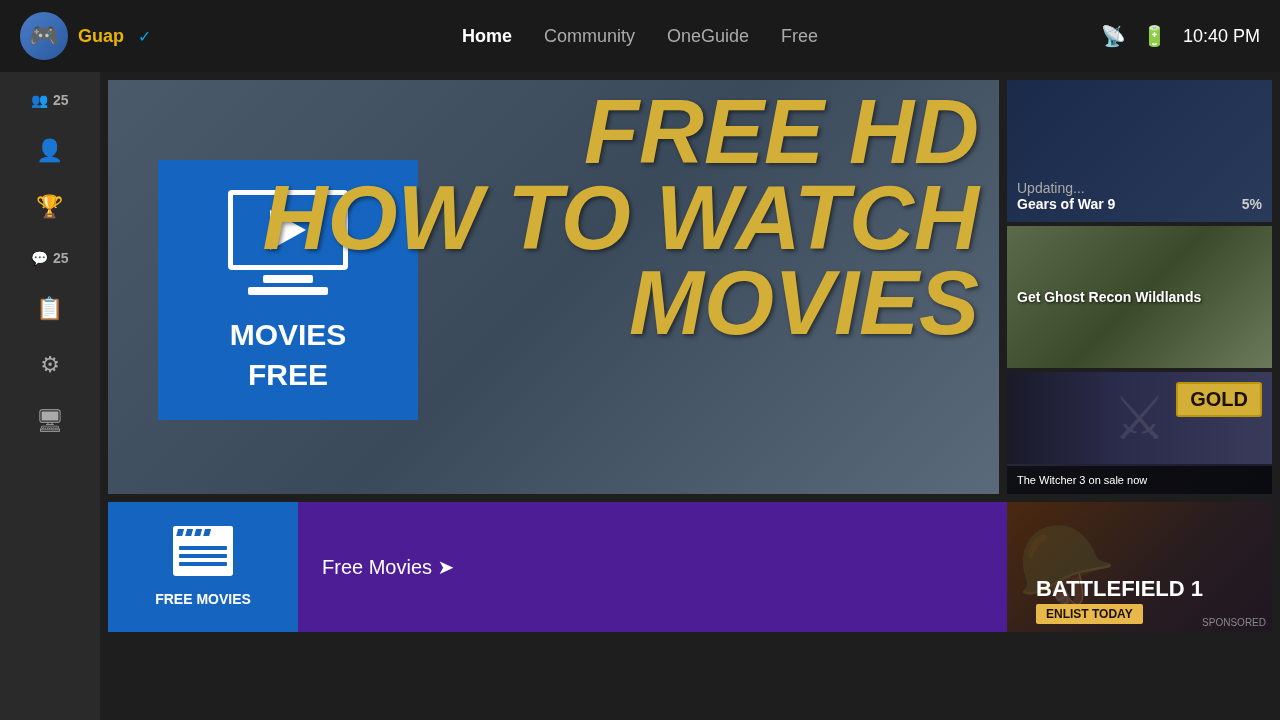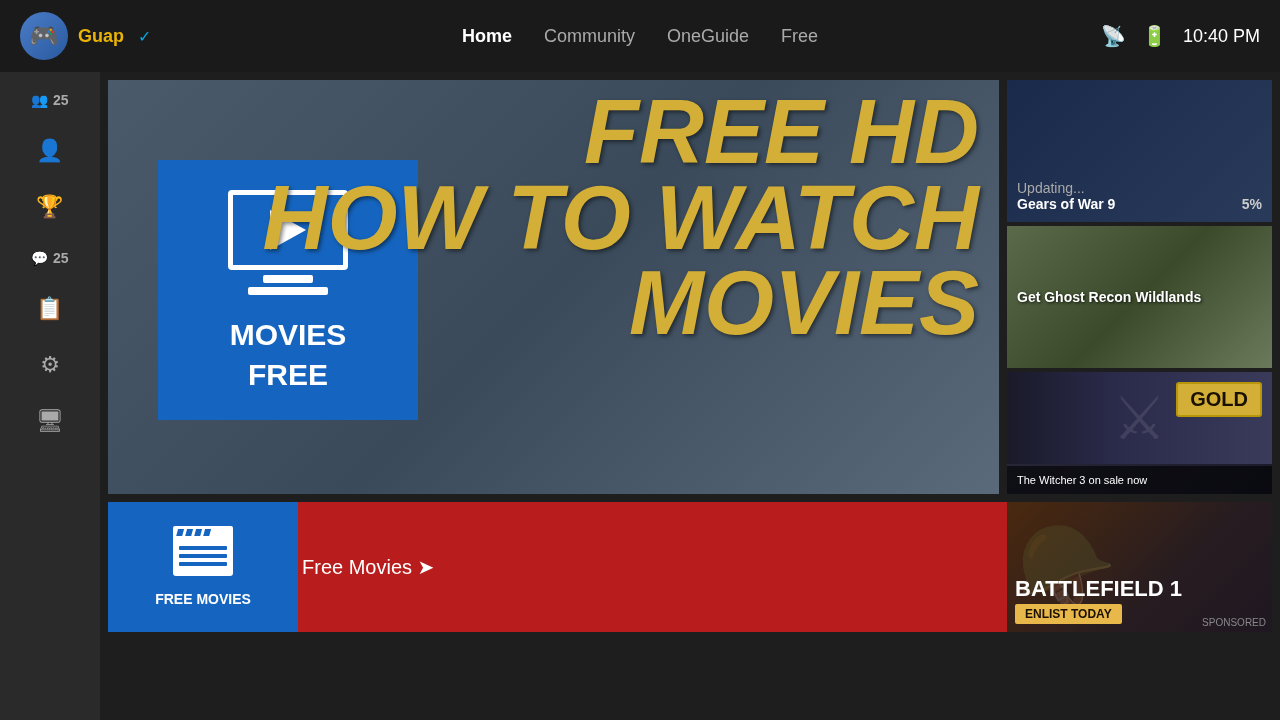--- a/index.html
+++ b/index.html
@@ -434,23 +434,23 @@
       font-weight: 900;
       text-align: center;
       text-transform: uppercase;
       line-height: 1.1;
     }
 
     
     .free-movies-section {
       display: flex;
       align-items: center;
-      padding: 0 4px;
+      padding: 0 24px;
       gap: 0;
-      background: #b91c1c;
+      background: #4c1d95;
       flex: 1;
       cursor: pointer;
     }
     .free-movies-text {
       font-size: 20px;
       color: #fff;
       font-weight: 500;
     }
 
     
@@ -466,20 +466,21 @@
     }
     .bf-bg {
       position: absolute;
       top: 0; left: 0; right: 0; bottom: 0;
       background: linear-gradient(135deg, #3a2a1a 0%, #1a1a2a 60%, #2a1a1a 100%);
     }
     .bf-content {
       position: relative;
       z-index: 2;
       padding: 8px;
+      margin-left: 21px;
     }
     .bf-title {
       color: #fff;
       font-size: 22px;
       font-weight: 900;
       text-transform: uppercase;
       line-height: 1;
     }
     .bf-subtitle {
       color: #e8b84b;

